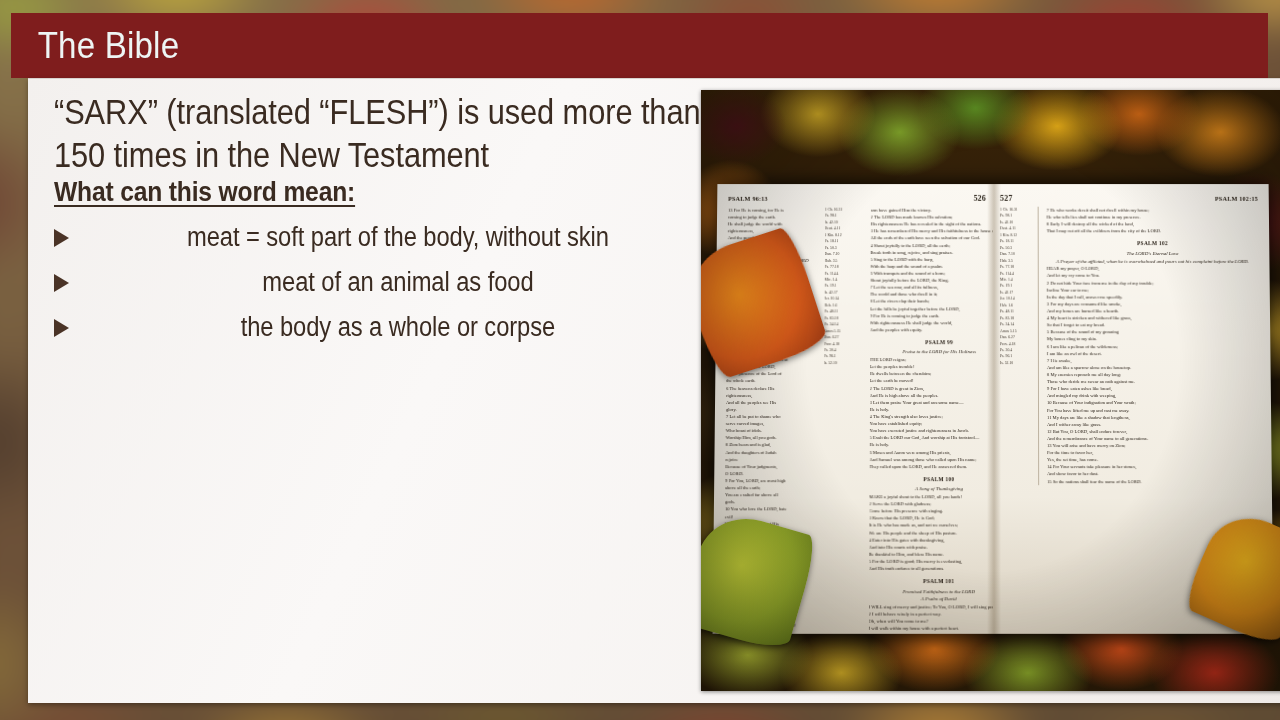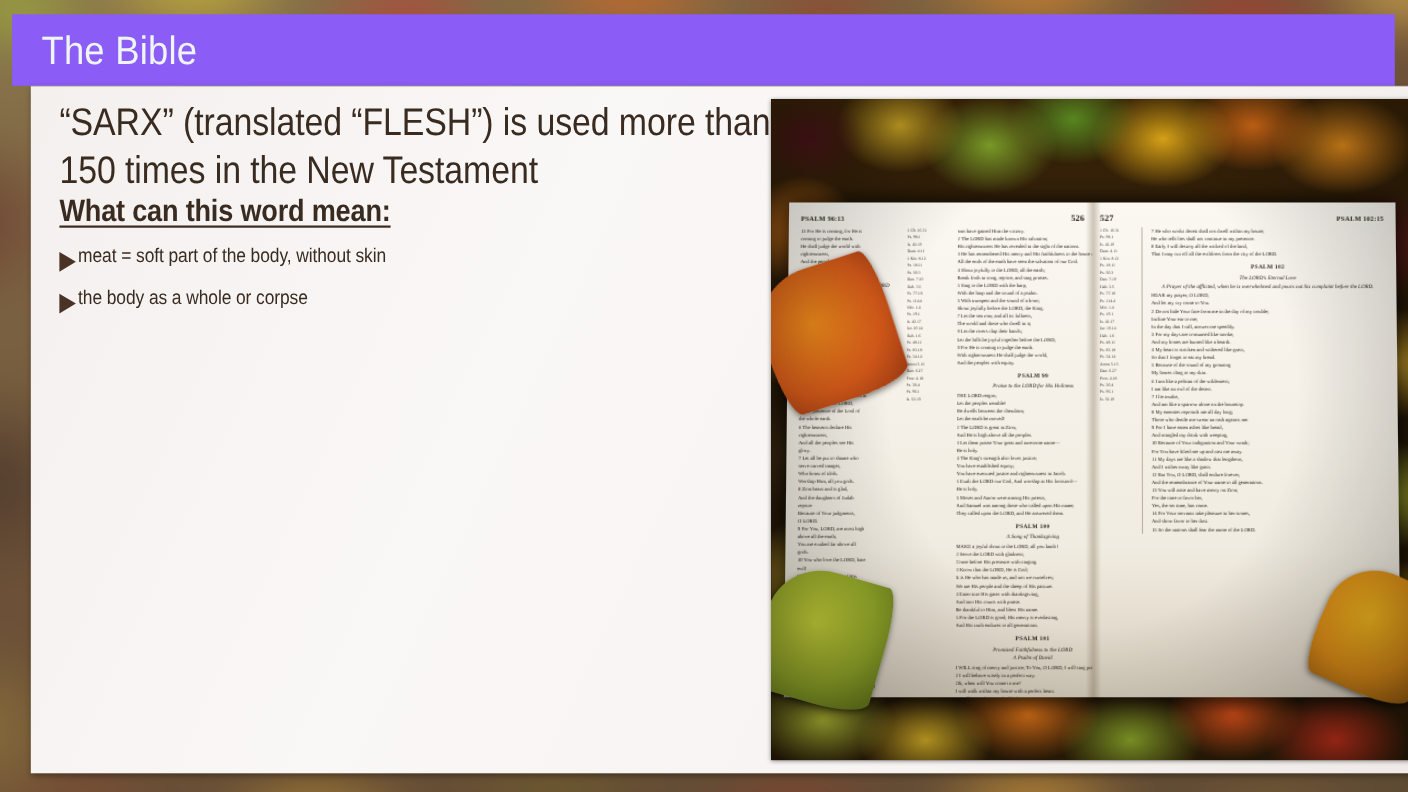--- a/index.html
+++ b/index.html
@@ -45,21 +45,21 @@
       radial-gradient(ellipse 150px 80px at 72% 97%, #c08a34 0%, transparent 70%),
       radial-gradient(ellipse 150px 80px at 88% 99%, #7a5c33 0%, transparent 70%),
       linear-gradient(160deg, #8d7a4e 0%, #6d5138 45%, #5d4a33 100%);
   }
 
   
   #title-bar {
     position: absolute;
     left: 11px;  top: 13px;
     width: 1257px; height: 65px;
-    background: #8b5cf6;
+    background: #7f1d1d;
     display: flex;
     align-items: center;
   }
   #title-text {
     color: #eef5f4;
     font-size: 36px;
     font-weight: 400;
     letter-spacing: .2px;
     padding-left: 29px;
     white-space: nowrap;
@@ -102,23 +102,24 @@
     text-underline-offset: 4px;
     letter-spacing: -0.2px;
     width: 740px;
     display:inline-block;
   }
 
   #bullets { margin-top: 14px; list-style: none; width: 760px; }
   .bullet {
     display: flex;
     align-items: flex-start;
-    font-size: 18px;
+    font-size: 27px;
     line-height: 1.18;
     margin-bottom: 13px;
+    text-align: center;
   }
   .bullet-marker {
     flex: 0 0 auto;
     margin-right: 2px;
     margin-top: 7px;
     width: 0; height: 0;
     border-top: 9px solid transparent;
     border-bottom: 9px solid transparent;
     border-left: 15px solid #4a3326;
   }
@@ -244,20 +245,24 @@
       <div id="lead" class="cond">“SARX” (translated “FLESH”) is used more than 150 times in the New Testament</div>
 
       <div id="subhead-wrap">
         <span id="subhead" class="cond">What can this word mean:</span>
       </div>
 
       <ul id="bullets">
         <li class="bullet">
           <span class="bullet-marker"></span>
           <span class="bullet-text">meat = soft part of the body, without skin</span>
+        </li>
+        <li class="bullet">
+          <span class="bullet-marker"></span>
+          <span class="bullet-text">meat of an animal as food</span>
         </li>
         <li class="bullet">
           <span class="bullet-marker"></span>
           <span class="bullet-text">the body as a whole or corpse</span>
         </li>
       </ul>
     </div>
 
     <div id="photo">
       <div class="leaves"></div>

